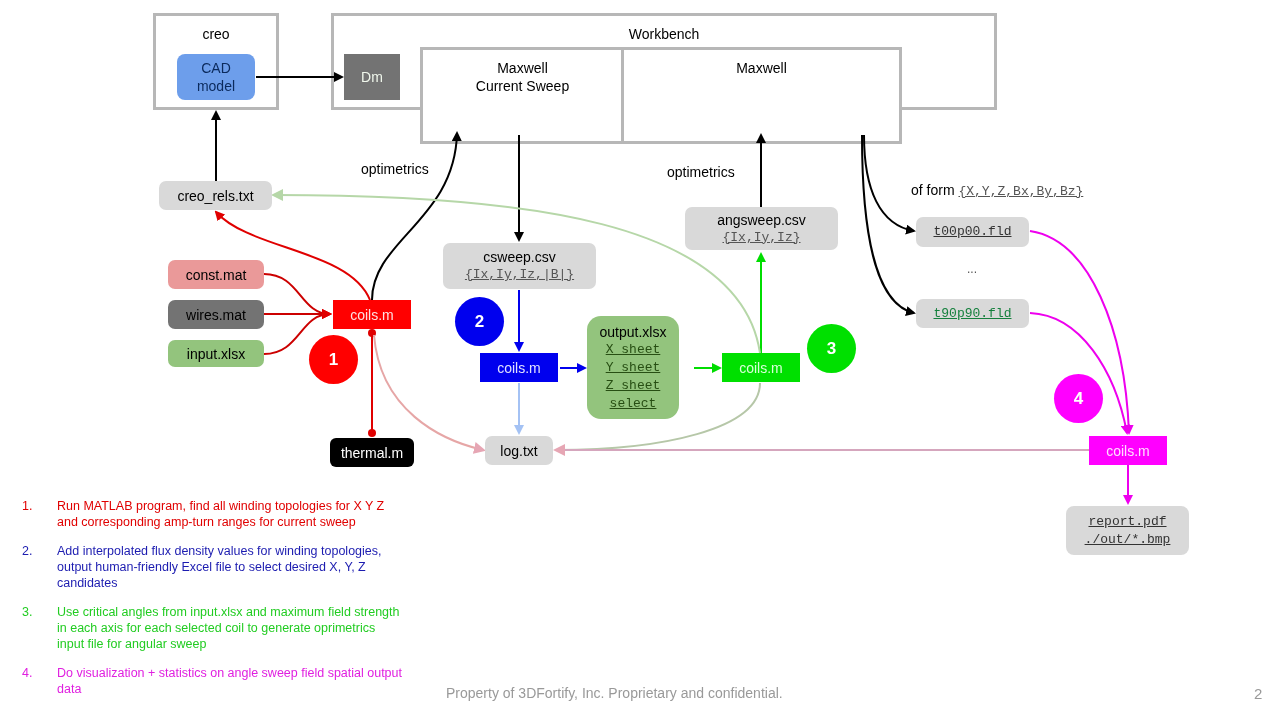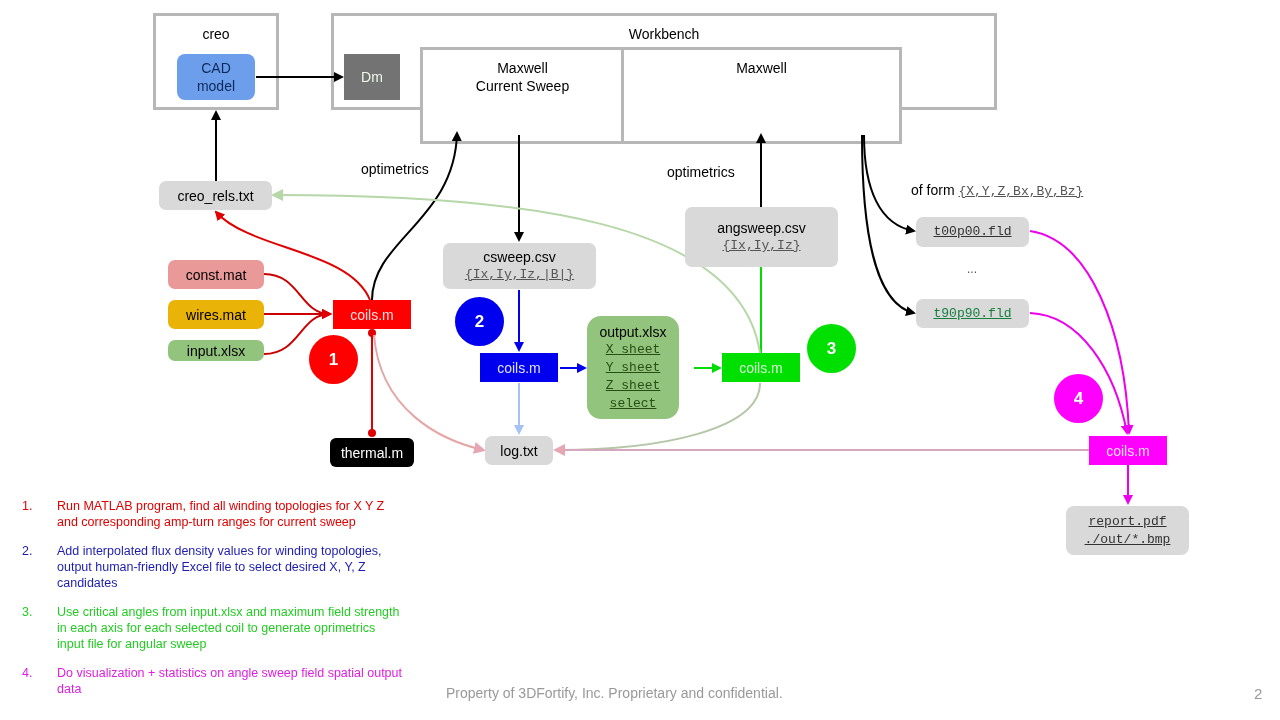--- a/index.html
+++ b/index.html
@@ -120,22 +120,22 @@
   <div>model</div>
 </div>
 <div class="node" style="left:344px;top:54px;width:56px;height:46px;background:#737373;color:#f0f7ec;">Dm</div>
 
 <div class="node rounded grey" style="left:159px;top:181px;width:113px;height:29px;">creo_rels.txt</div>
 
 <div class="label" style="left:361px;top:161px;">optimetrics</div>
 <div class="label" style="left:667px;top:164px;">optimetrics</div>
 
 <div class="node rounded" style="left:168px;top:260px;width:96px;height:29px;background:#ea9999;">const.mat</div>
-<div class="node rounded" style="left:168px;top:300px;width:96px;height:29px;background:#eab308;">wires.mat</div>
-<div class="node rounded" style="left:168px;top:340px;width:96px;height:21px;background:#93c47d;">input.xlsx</div>
+<div class="node rounded" style="left:168px;top:300px;width:96px;height:29px;background:#737373;">wires.mat</div>
+<div class="node rounded" style="left:168px;top:340px;width:96px;height:27px;background:#93c47d;">input.xlsx</div>
 
 <div class="node" style="left:333px;top:300px;width:78px;height:29px;background:#ff0000;color:#fde0e0;">coils.m</div>
 <div class="badge" style="left:309px;top:335px;width:49px;height:49px;background:#ff0000;">1</div>
 
 <div class="node" style="left:330px;top:438px;width:84px;height:29px;background:#000;color:#fff;border-radius:6px;">thermal.m</div>
 
 <div class="node rounded grey" style="left:443px;top:243px;width:153px;height:46px;">
   <div>csweep.csv</div>
   <div class="mono">{Ix,Iy,Iz,|B|}</div>
 </div>
@@ -146,21 +146,21 @@
   <div>output.xlsx</div>
   <div class="mono" style="color:#274e13;">X sheet</div>
   <div class="mono" style="color:#274e13;">Y sheet</div>
   <div class="mono" style="color:#274e13;">Z sheet</div>
   <div class="mono" style="color:#274e13;">select</div>
 </div>
 
 <div class="node" style="left:722px;top:353px;width:78px;height:29px;background:#00e000;color:#d8ffd8;">coils.m</div>
 <div class="badge" style="left:807px;top:324px;width:49px;height:49px;background:#00e000;">3</div>
 
-<div class="node rounded grey" style="left:685px;top:207px;width:153px;height:60px;">
+<div class="node rounded grey" style="left:685px;top:207px;width:153px;height:43px;">
   <div>angsweep.csv</div>
   <div class="mono">{Ix,Iy,Iz}</div>
 </div>
 
 <div class="node rounded grey" style="left:485px;top:436px;width:68px;height:29px;">log.txt</div>
 
 <div class="label" style="left:911px;top:182px;">
   <span>of form</span>
   <span class="mono">{X,Y,Z,Bx,By,Bz}</span>
 </div>

